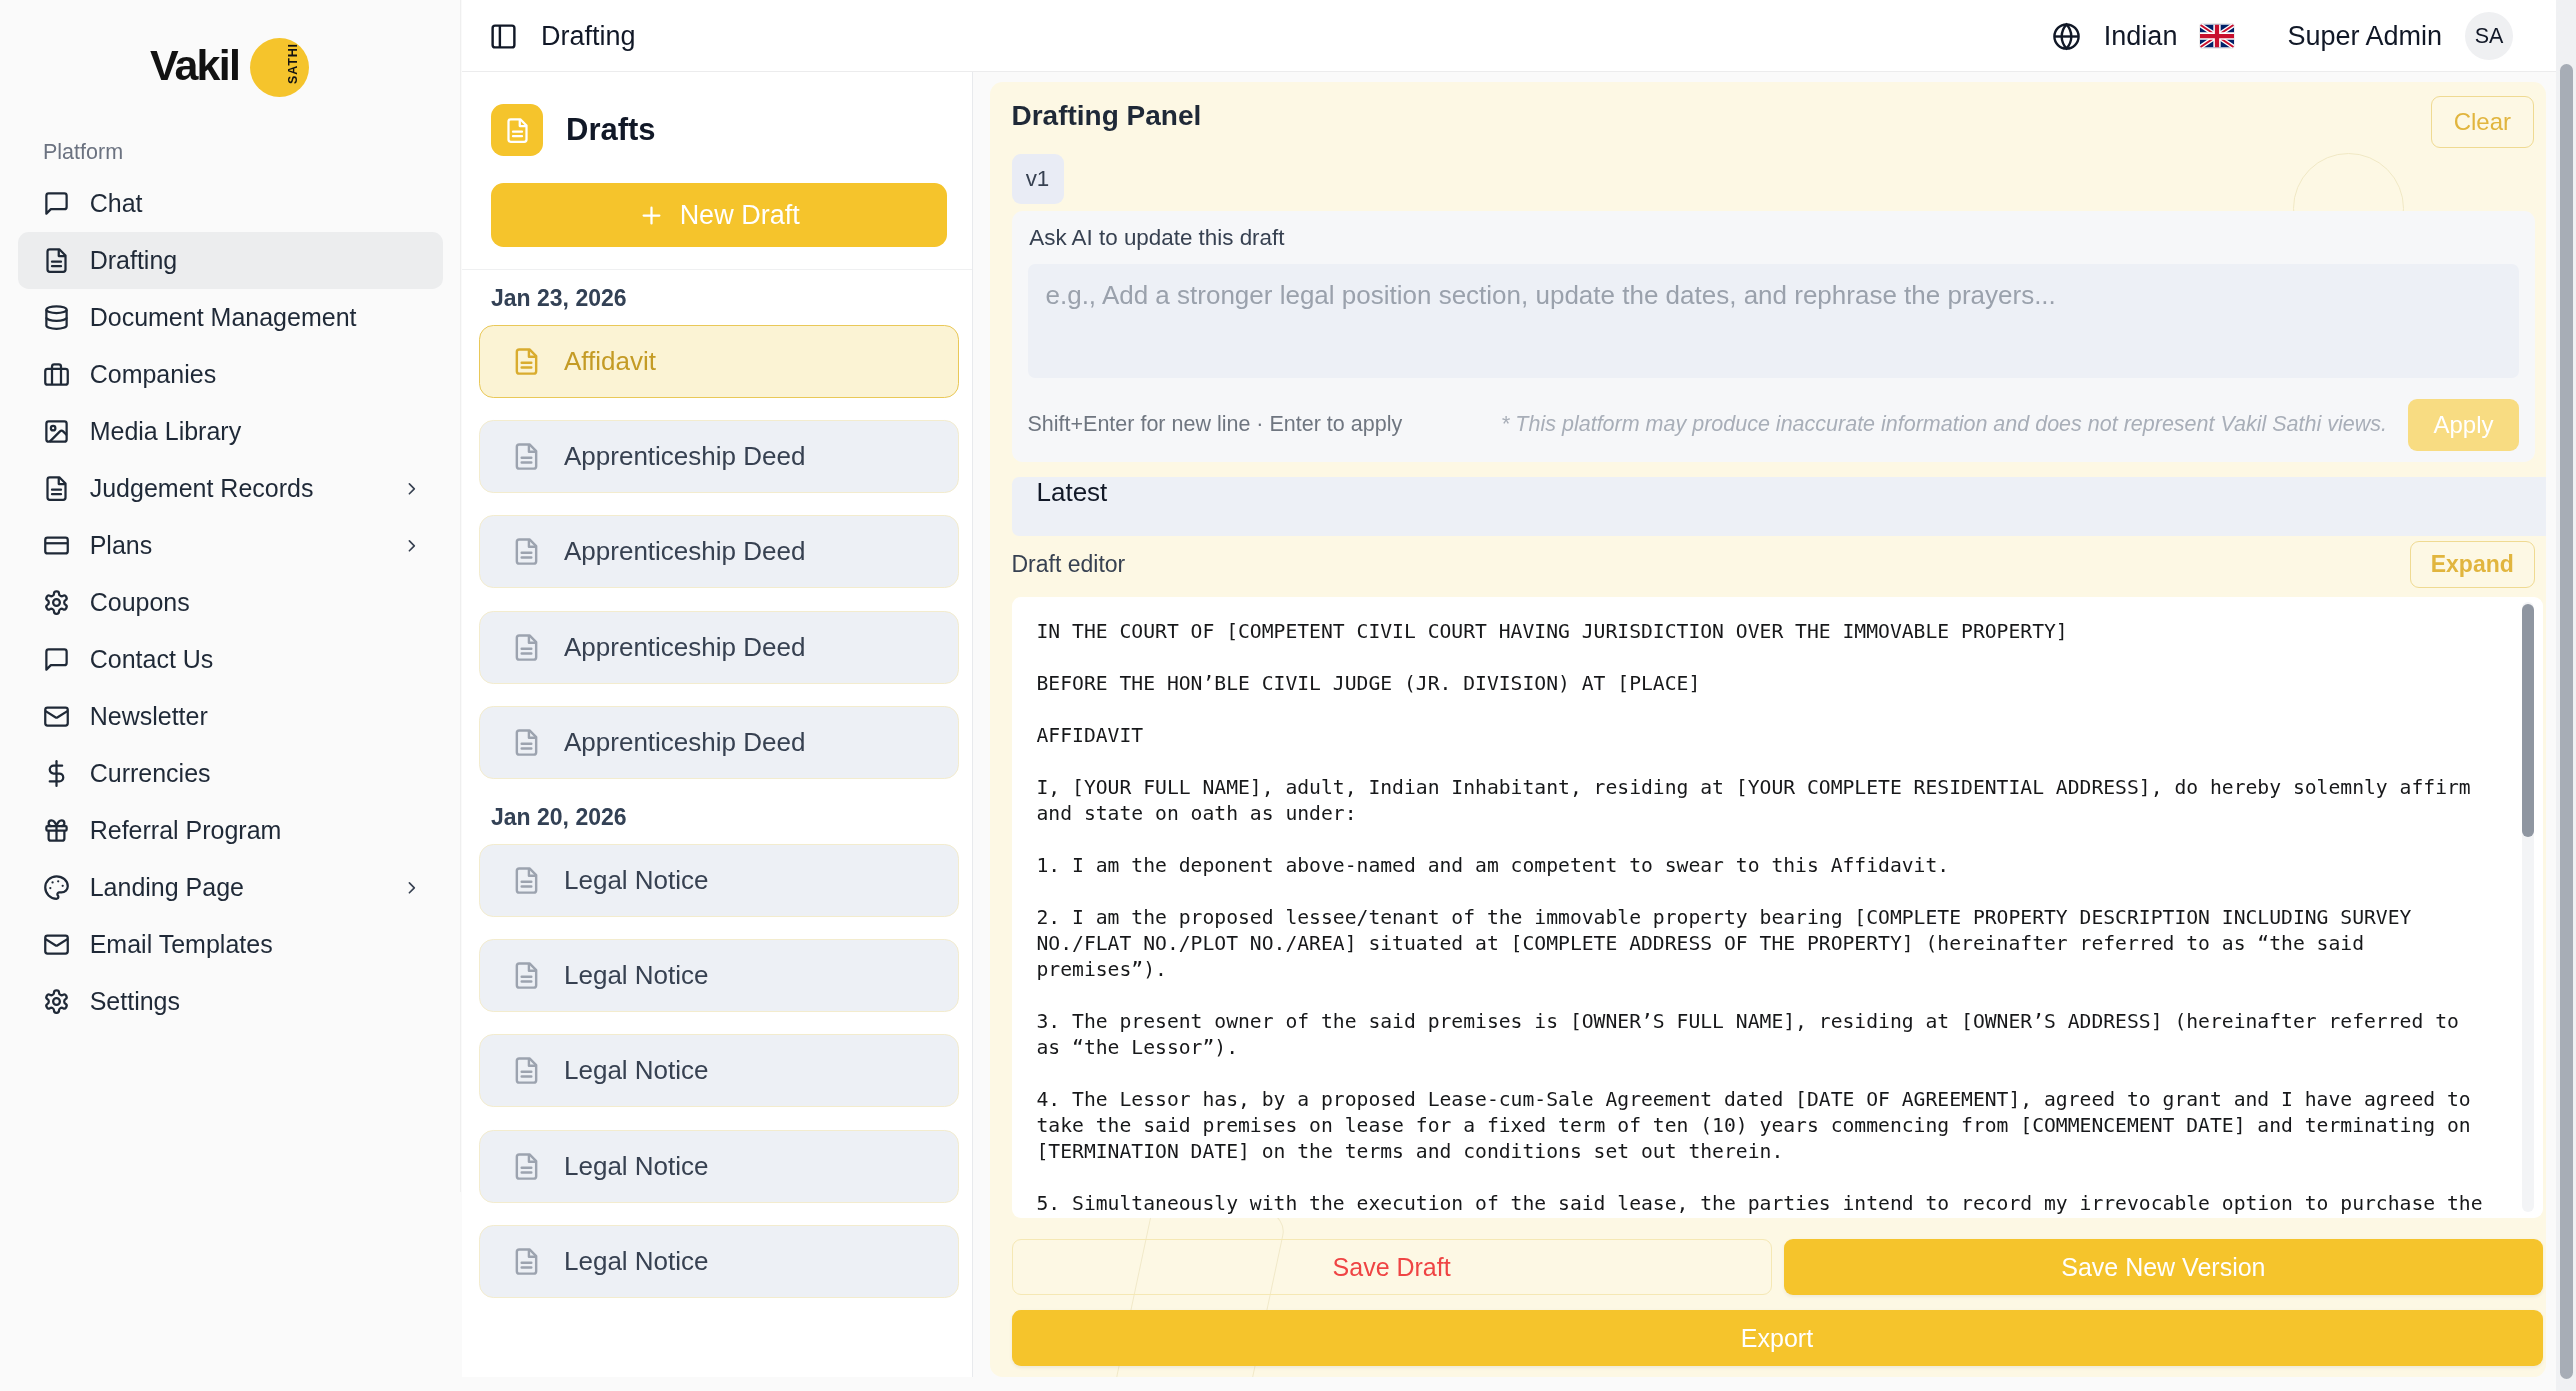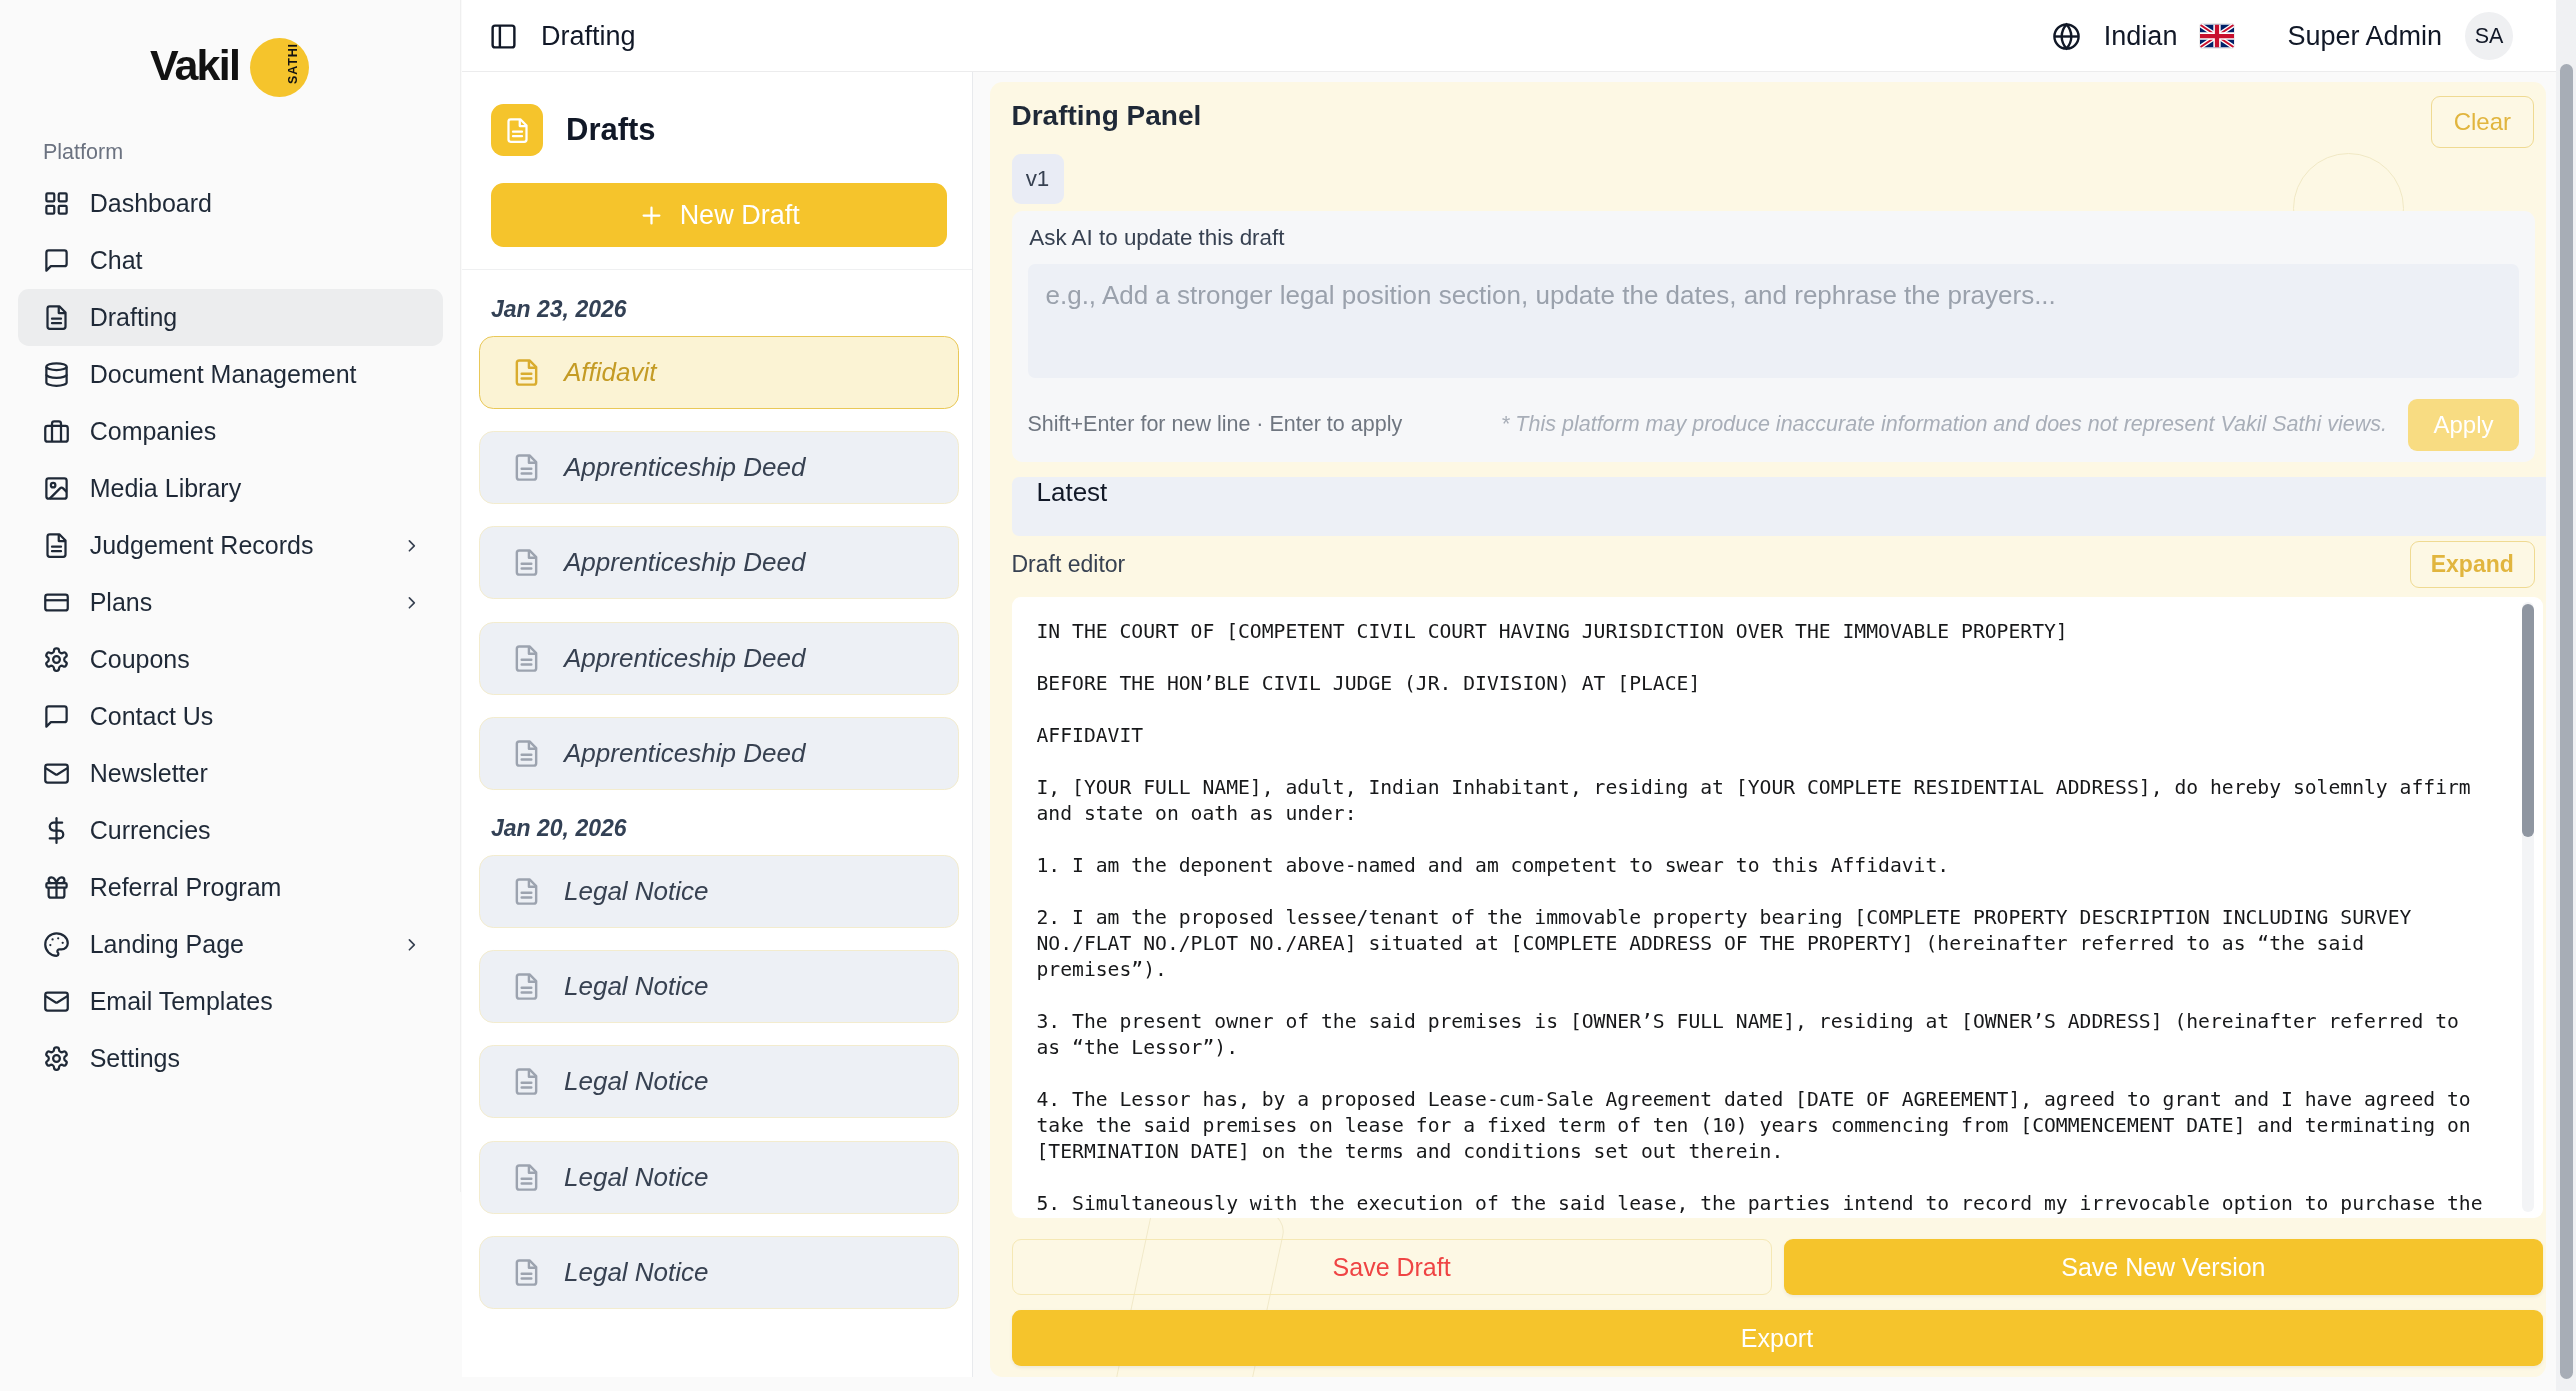--- a/index.html
+++ b/index.html
@@ -34,21 +34,21 @@
 
   
   .drafts-col { position:absolute; left:462px; top:72px; width:511px; height:1305px; background:#FFFFFF; border-right:0.9px solid #E8EAED; }
   .drafts-head { position:absolute; left:0; top:0; width:100%; height:198px; border-bottom:0.9px solid #EFF0F1; }
   .drafts-title-row { position:absolute; left:29px; top:32px; display:flex; align-items:center; gap:23px; }
   .drafts-badge { width:52px; height:52px; border-radius:12.5px; background:#F5C42C; display:flex; align-items:center; justify-content:center; color:#FFFFFF; }
   .drafts-badge svg { width:27px; height:27px; }
   .drafts-title { font-size:31px; font-weight:700; color:#111827; }
   .new-draft-btn { position:absolute; left:29px; top:111px; width:456px; height:64px; border:none; border-radius:12.5px; background:#F5C42C; color:#FFFFFF; font-size:27px; font-weight:500; font-family:inherit; display:flex; align-items:center; justify-content:center; gap:14.3px; cursor:pointer; }
   .new-draft-btn svg { width:27px; height:27px; }
-  .drafts-list { position:absolute; left:0; top:199px; width:100%;font-style:italic; }
+  .drafts-list { position:absolute; left:0; top:188px; width:100%; }
   .group-date { margin:25px 0 12.5px 29px; font-size:23px; font-weight:600; color:#334155; }
   .draft-item { position:relative; margin:0 13.4px 22.4px 17px; height:73px; border-radius:14.3px; background:#EDF0F5; border:0.9px solid #F3ECCE; display:flex; align-items:center; padding-left:32px; gap:23px; font-size:26px; color:#374151; cursor:pointer; }
   .draft-item .d-icon { width:29px; height:29px; color:#9CA3AF; flex:0 0 29px; }
   .draft-item.active { background:#FBF3D4; border:1.8px solid #E9C858; color:#C49B25; }
   .draft-item.active .d-icon { color:#D9AC2E; }
 
   
   .panel { position:absolute; left:990px; top:82px; width:1556px; height:1295px; background:#FDF8E4; border-radius:12.5px; overflow:hidden; }
   .decor-circle { position:absolute; left:1303px; top:71px; width:111px; height:111px; border:1.8px solid #F0E8C4; border-radius:50%; z-index:0; }
   .decor-doc { position:absolute; left:143px; top:1118px; width:134px; height:210px; border:1.8px solid #F1E9C9; border-radius:19.7px; transform:rotate(12deg); z-index:0; }
@@ -167,26 +167,20 @@
 <aside class="sidebar">
   <div class="logo">
     <div class="logo-circle"></div>
     <span class="logo-text">Vakil</span>
     <span class="logo-sathi">SATHI</span>
   </div>
   <div class="side-section-label">Platform</div>
   <nav class="side-nav">
     <div class="side-item">
         <svg class="s-icon" viewBox="0 0 24 24">
-          <use href="#i-grid"></use>
-        </svg>
-        <span>Dashboard</span>
-      </div>
-    <div class="side-item">
-        <svg class="s-icon" viewBox="0 0 24 24">
           <use href="#i-chat"></use>
         </svg>
         <span>Chat</span>
       </div>
     <div class="side-item active">
         <svg class="s-icon" viewBox="0 0 24 24">
           <use href="#i-file"></use>
         </svg>
         <span>Drafting</span>
       </div>

